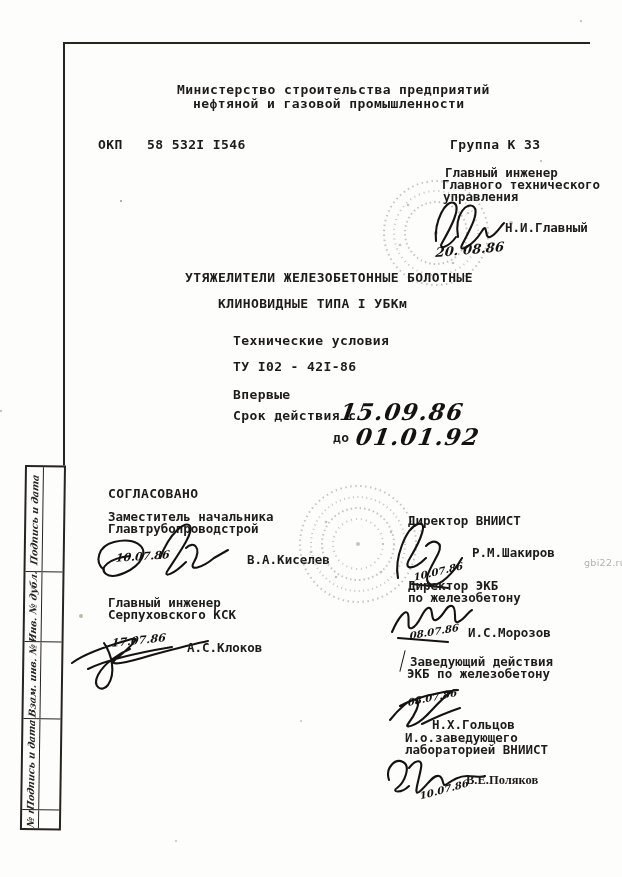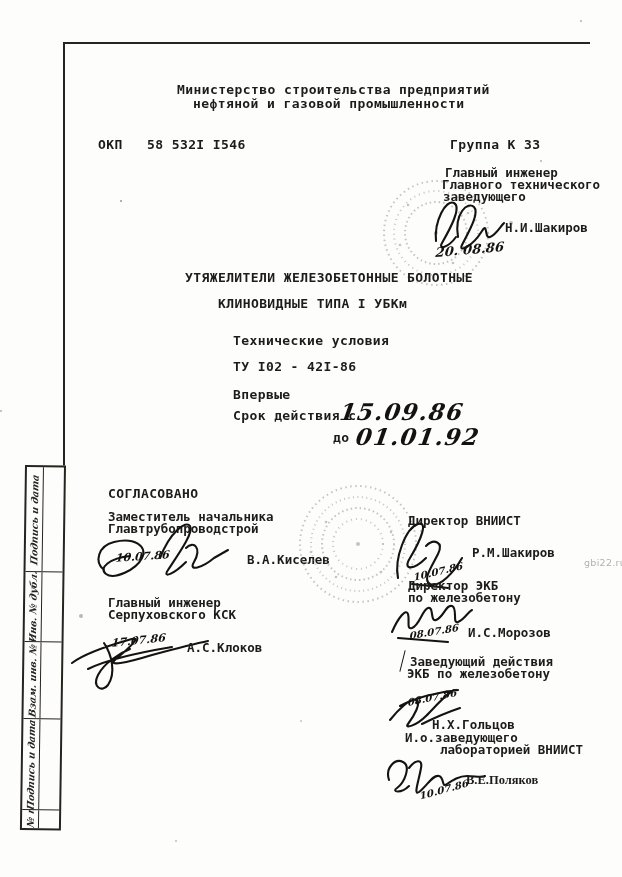--- a/index.html
+++ b/index.html
@@ -72,22 +72,22 @@
 <div class="speckle" style="left:120px;top:200px;"></div>
 
 <div class="t big" style="left:177px;top:84px;">Министерство строительства предприятий</div>
 <div class="t big" style="left:193px;top:98px;">нефтяной и газовой промышленности</div>
 <div class="t big" style="left:98px;top:139px;">ОКП</div>
 <div class="t big" style="left:147px;top:139px;">58 532I I546</div>
 <div class="t big" style="left:450px;top:139px;">Группа К 33</div>
 
 <div class="t" style="left:445px;top:167px;">Главный инженер</div>
 <div class="t" style="left:442px;top:179px;">Главного технического</div>
-<div class="t" style="left:443px;top:191px;">заведующего</div>
-<div class="t" style="left:505px;top:222px;">Н.И.Шакиров</div>
+<div class="t" style="left:443px;top:191px;">управления</div>
+<div class="t" style="left:505px;top:222px;">Н.И.Главный</div>
 
 <svg class="stamp" style="left:378px;top:175px;" width="125" height="100" viewBox="0 0 125 100">
   <circle class="ring" cx="58" cy="58" r="52" stroke-dasharray="1.5 3.5"></circle>
   <circle class="ring" cx="58" cy="58" r="42" stroke-dasharray="1 4"></circle>
   <circle class="ring" cx="58" cy="58" r="31" stroke-dasharray="1.5 3"></circle>
   <circle cx="58" cy="58" r="2" fill="#8e8c86"></circle>
   <circle cx="30" cy="30" r="1.3" fill="#8e8c86"></circle>
     <circle cx="90" cy="38" r="1.3" fill="#8e8c86"></circle>
   <circle cx="22" cy="70" r="1.3" fill="#8e8c86"></circle>
     <circle cx="75" cy="88" r="1.3" fill="#8e8c86"></circle>
@@ -156,21 +156,21 @@
 <div class="slash" style="left:402px;top:650px;height:22px;"></div>
 <div class="t" style="left:410px;top:656px;">Заведующий действия</div>
 <div class="t" style="left:407px;top:668px;">ЭКБ по железобетону</div>
 <svg class="sig" style="left:386px;top:680px;" width="90" height="52" viewBox="0 0 90 52">
   <path d="M4,40 C12,30 24,18 30,20 C36,22 28,36 22,44 C18,49 30,46 40,36 C50,26 60,14 68,10 M14,26 C28,18 52,12 72,10 M36,44 C48,38 62,32 74,28"></path>
 </svg>
 <div class="hand sm" style="left:408px;top:692px;transform:skewX(-9deg) rotate(-12deg);font-size:10px;">08.07.86</div>
 <div class="t" style="left:432px;top:699px;margin-top:20px;">Н.Х.Гольцов</div>
 
 <div class="t" style="left:405px;top:732px;">И.о.заведующего</div>
-<div class="t" style="left:405px;top:744px;margin-left:35px;">лабораторией ВНИИСТ</div>
+<div class="t" style="left:405px;top:744px;">лабораторией ВНИИСТ</div>
 <svg class="sig" style="left:383px;top:752px;" width="105" height="58" viewBox="0 0 105 58">
   <path d="M6,28 C2,16 12,6 20,10 C28,14 22,30 14,36 C8,40 18,42 26,34 M26,16 C32,8 40,6 38,16 C36,28 30,44 36,40 C44,34 50,22 56,24 C62,26 58,36 64,32 C70,28 76,24 84,24 C92,24 98,26 102,24"></path>
 </svg>
 <div class="hand sm" style="left:420px;top:784px;transform:skewX(-9deg) rotate(-16deg);font-size:10px;">10.07.86</div>
 <div class="t" style="left:466px;top:774px;font-family:Liberation Serif, serif;">В.Е.Поляков</div>
 
 <div class="abs sidebar">
   <div class="sb-row" style="height:105px;">
     <div class="sb-label">
         <span>Подпись и дата</span>

